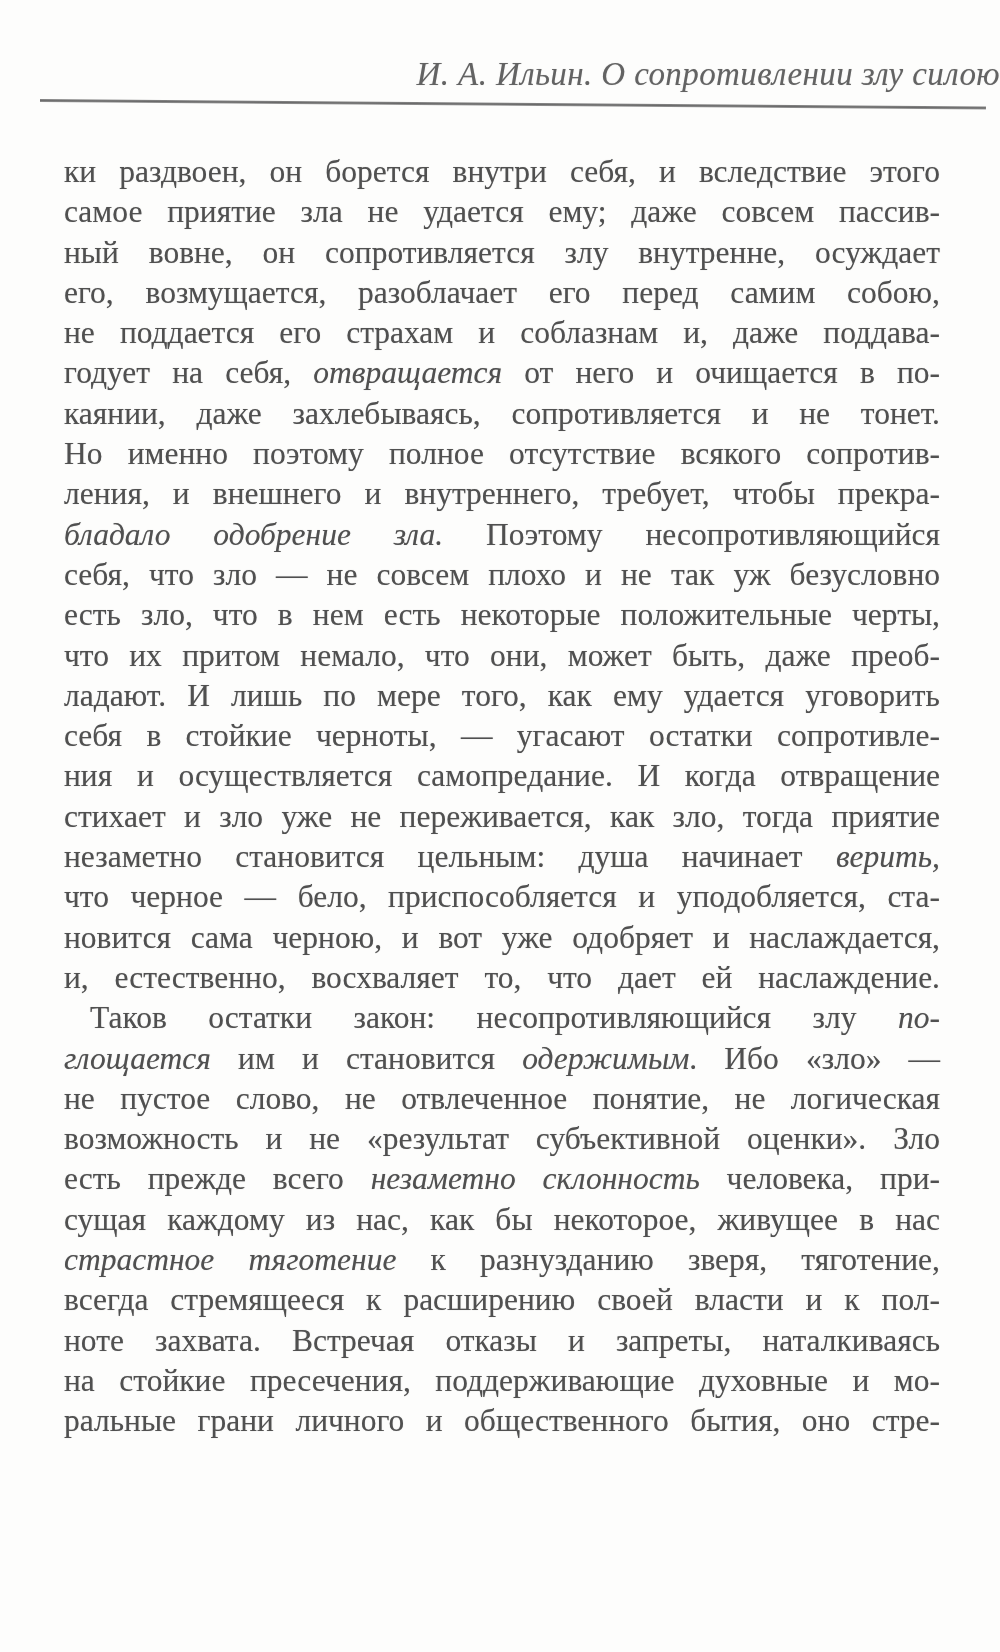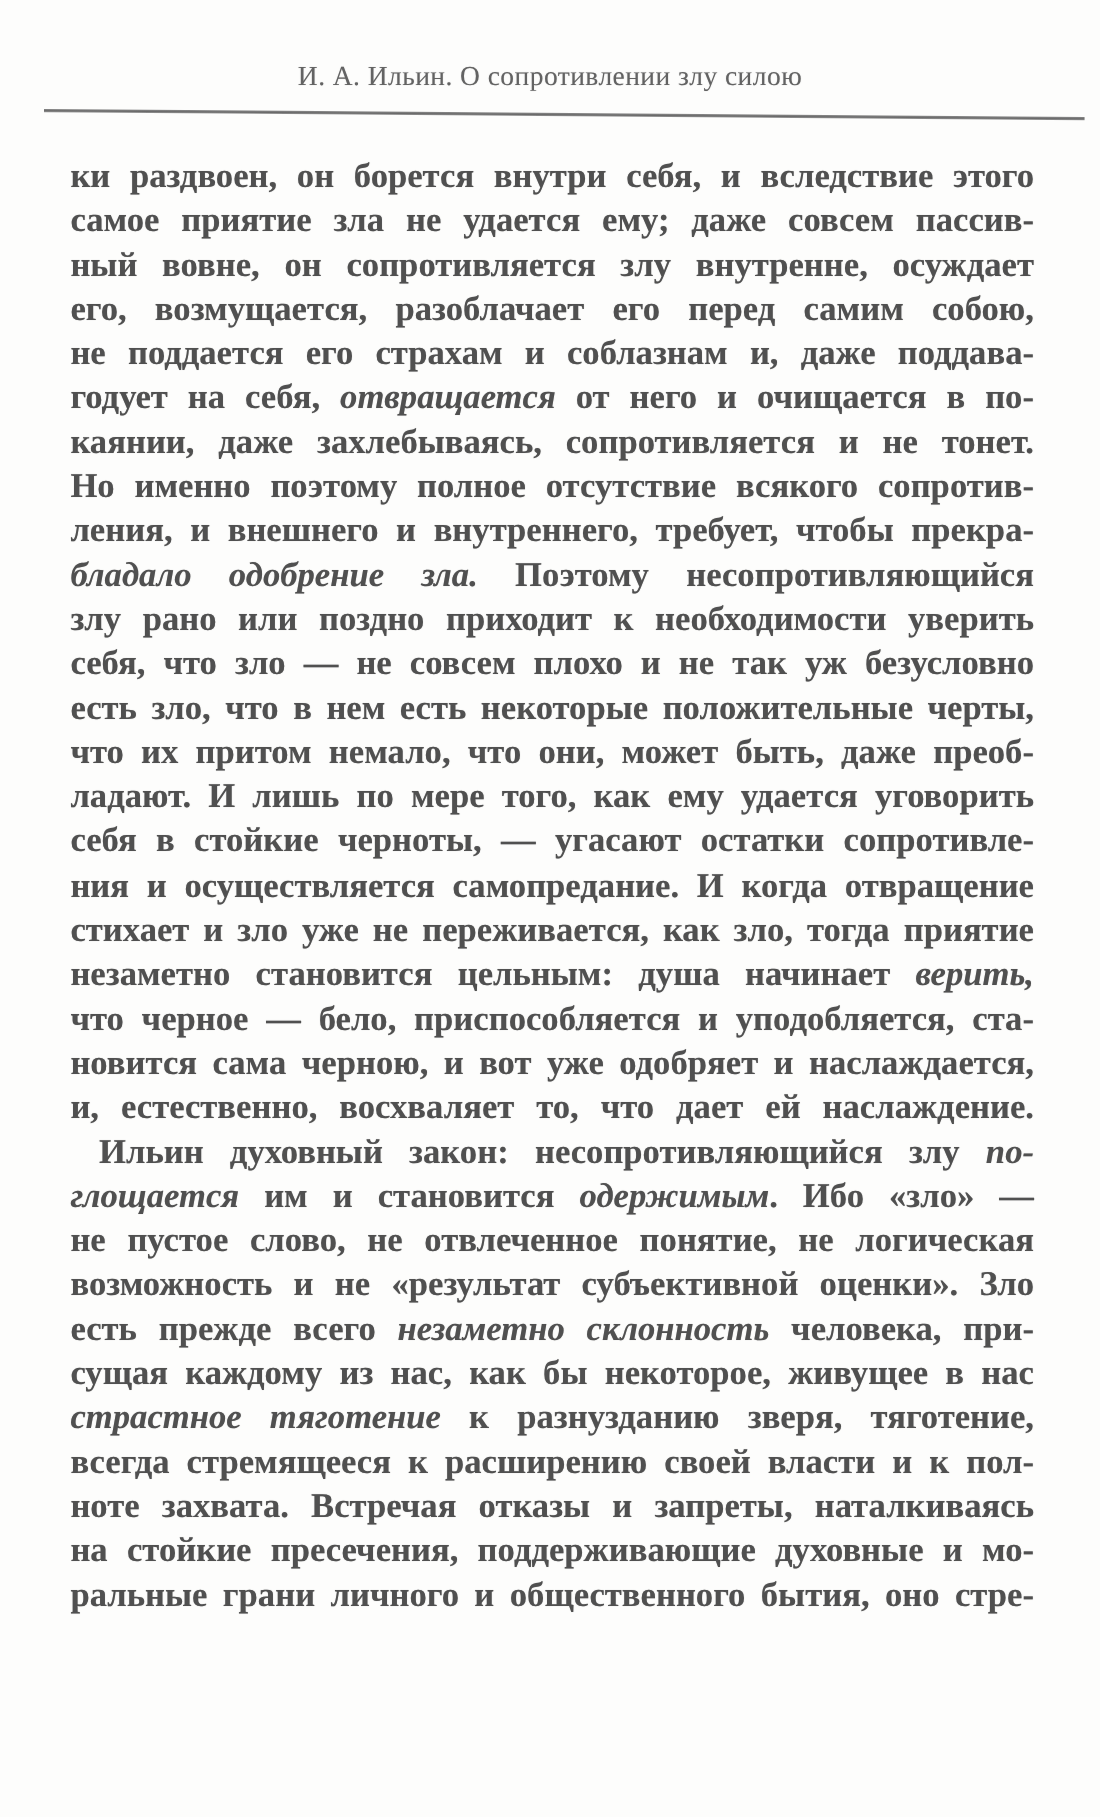--- a/index.html
+++ b/index.html
@@ -14,45 +14,45 @@
     background: #fdfdfc;
     font-family: "Liberation Serif", "DejaVu Serif", serif;
     color: #505050;
     overflow: hidden;
   }
   .header-title {
     position: absolute;
     top: 56px;
     left: 0;
     width: 100%;
-    text-align: center;
-    font-size: 25px;
+    text-align: right;
+    font-style: italic;
+    font-size: 33px;
     letter-spacing: 0.4px;
     color: #636363;
     text-shadow: 0 0 1px rgba(99,99,99,0.35);
   }
   .header-rule {
     position: absolute;
     top: 99px;
     left: 40px;
     width: 946px;
     height: 3px;
     background: linear-gradient(to bottom, #8a8a8a 0%, #6a6a6a 55%, #9a9a9a 100%);
     transform: rotate(0.45deg);
     transform-origin: left center;
   }
   .body-text {
     position: absolute;
     left: 64px;
-    top: 140px;
+    top: 152px;
     width: 876px;
     font-size: 31.5px;
     line-height: 40.3px;
     text-shadow: 0 0 0.8px rgba(80,80,80,0.45);
-    font-weight: bold;
   }
   .line {
     text-align: justify;
     text-align-last: justify;
     height: 40.3px;
     overflow: visible;
   }
   .line.indent {
     text-indent: 26px;
   }
@@ -70,33 +70,32 @@
       <div class="line"><span>ки раздвоен, он борется внутри себя, и вследствие этого</span></div>
       <div class="line"><span>самое приятие зла не удается ему; даже совсем пассив-</span></div>
       <div class="line"><span>ный вовне, он сопротивляется злу внутренне, осуждает</span></div>
       <div class="line"><span>его, возмущается, разоблачает его перед самим собою,</span></div>
       <div class="line"><span>не поддается его страхам и соблазнам и, даже поддава-</span></div>
       <div class="line"><span>годует на себя, </span><span class="it">отвращается</span><span> от него и очищается в по-</span></div>
       <div class="line"><span>каянии, даже захлебываясь, сопротивляется и не тонет.</span></div>
       <div class="line"><span>Но именно поэтому полное отсутствие всякого сопротив-</span></div>
       <div class="line"><span>ления, и внешнего и внутреннего, требует, чтобы прекра-</span></div>
       <div class="line"><span class="it">бладало одобрение зла.</span><span> Поэтому несопротивляющийся</span></div>
-      <div class="line"><span>злу рано или поздно приходит к необходимости уверить</span></div>
       <div class="line"><span>себя, что зло — не совсем плохо и не так уж безусловно</span></div>
       <div class="line"><span>есть зло, что в нем есть некоторые положительные черты,</span></div>
       <div class="line"><span>что их притом немало, что они, может быть, даже преоб-</span></div>
       <div class="line"><span>ладают. И лишь по мере того, как ему удается уговорить</span></div>
       <div class="line"><span>себя в стойкие черноты, — угасают остатки сопротивле-</span></div>
       <div class="line"><span>ния и осуществляется самопредание. И когда отвращение</span></div>
       <div class="line"><span>стихает и зло уже не переживается, как зло, тогда приятие</span></div>
       <div class="line"><span>незаметно становится цельным: душа начинает </span><span class="it">верить,</span></div>
       <div class="line"><span>что черное — бело, приспособляется и уподобляется, ста-</span></div>
       <div class="line"><span>новится сама черною, и вот уже одобряет и наслаждается,</span></div>
       <div class="line"><span>и, естественно, восхваляет то, что дает ей наслаждение.</span></div>
-      <div class="line indent"><span>Ильин духовный закон: несопротивляющийся злу </span><span class="it">по-</span></div>
+      <div class="line indent"><span>Таков остатки закон: несопротивляющийся злу </span><span class="it">по-</span></div>
       <div class="line"><span class="it">глощается</span><span> им и становится </span><span class="it">одержимым</span><span>. Ибо «зло» —</span></div>
       <div class="line"><span>не пустое слово, не отвлеченное понятие, не логическая</span></div>
       <div class="line"><span>возможность и не «результат субъективной оценки». Зло</span></div>
       <div class="line"><span>есть прежде всего </span><span class="it">незаметно склонность</span><span> человека, при-</span></div>
       <div class="line"><span>сущая каждому из нас, как бы некоторое, живущее в нас</span></div>
       <div class="line"><span class="it">страстное тяготение</span><span> к разнузданию зверя, тяготение,</span></div>
       <div class="line"><span>всегда стремящееся к расширению своей власти и к пол-</span></div>
       <div class="line"><span>ноте захвата. Встречая отказы и запреты, наталкиваясь</span></div>
       <div class="line"><span>на стойкие пресечения, поддерживающие духовные и мо-</span></div>
       <div class="line"><span>ральные грани личного и общественного бытия, оно стре-</span></div>

